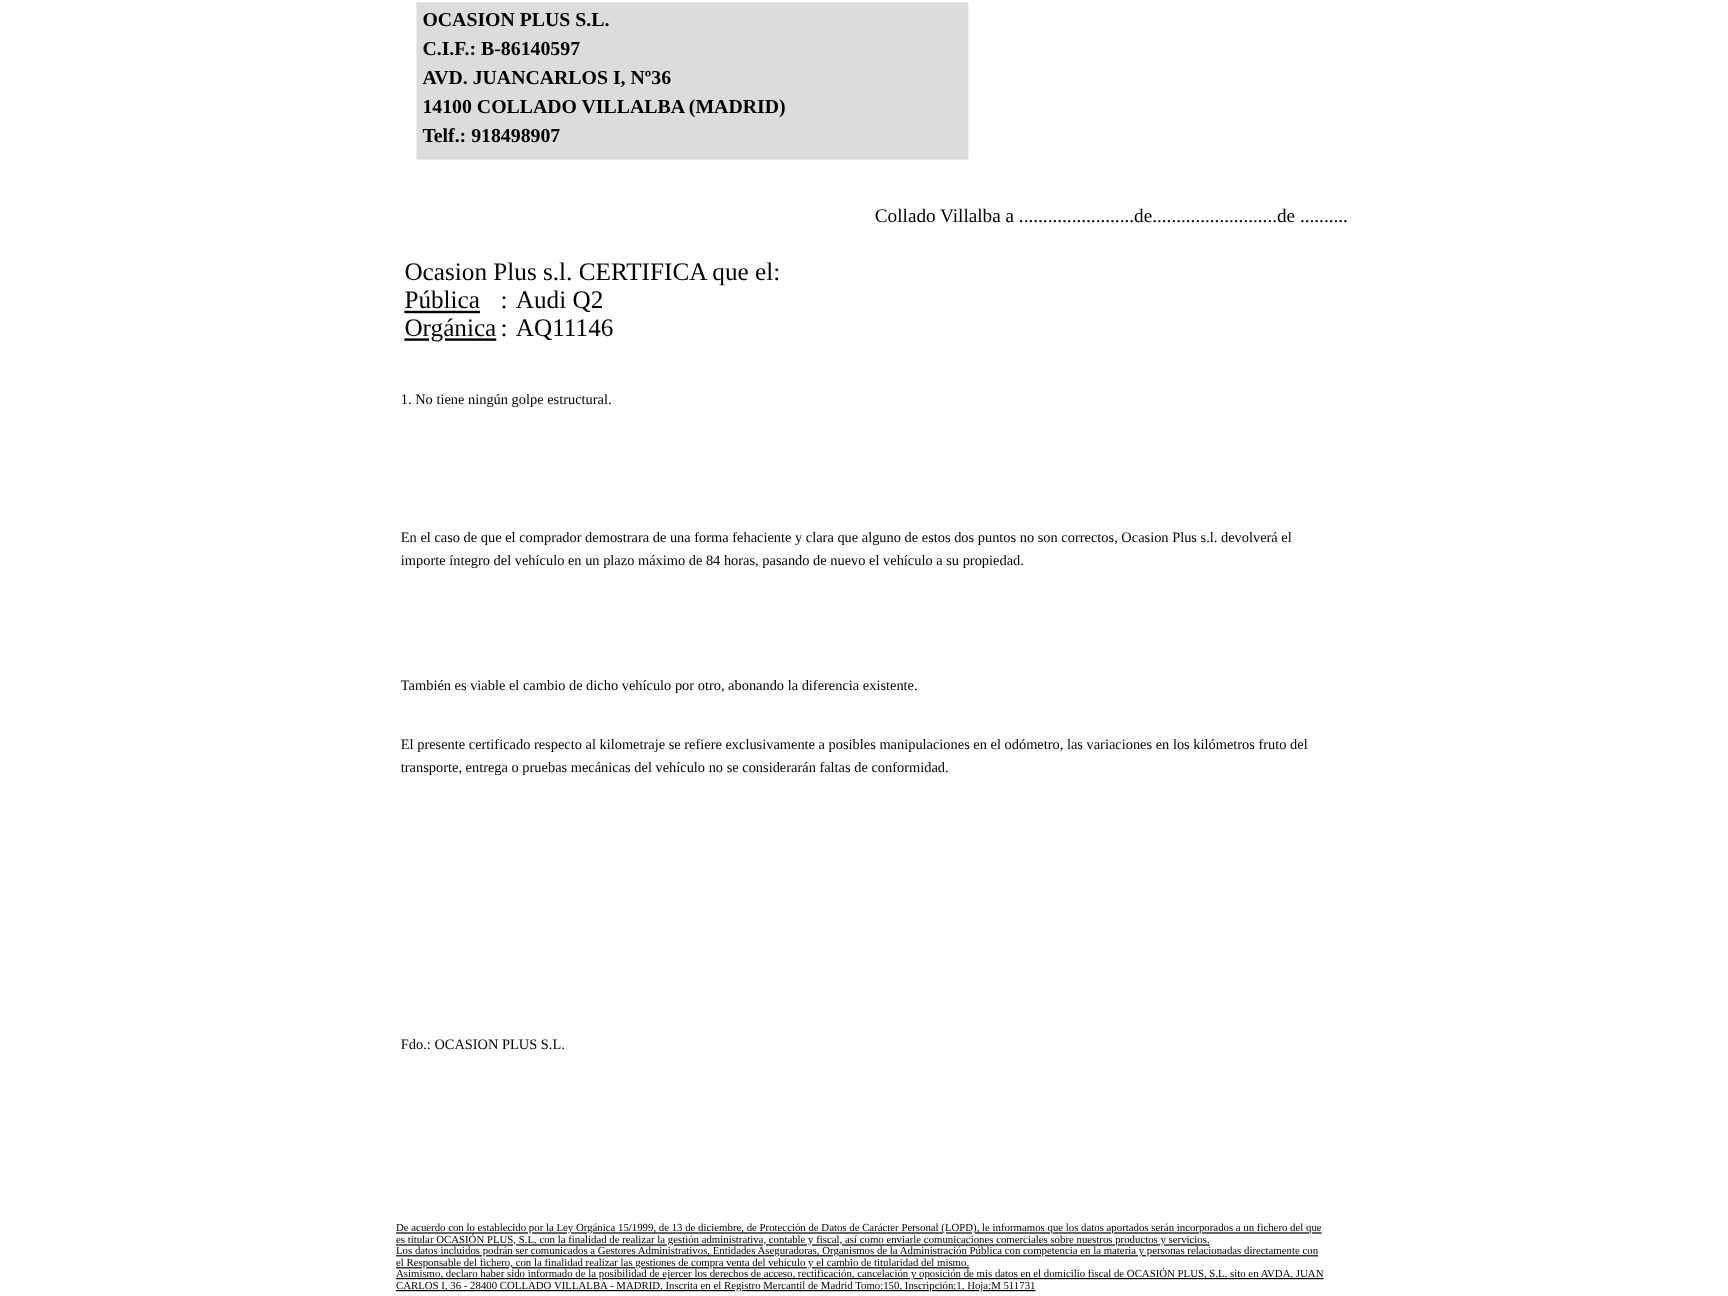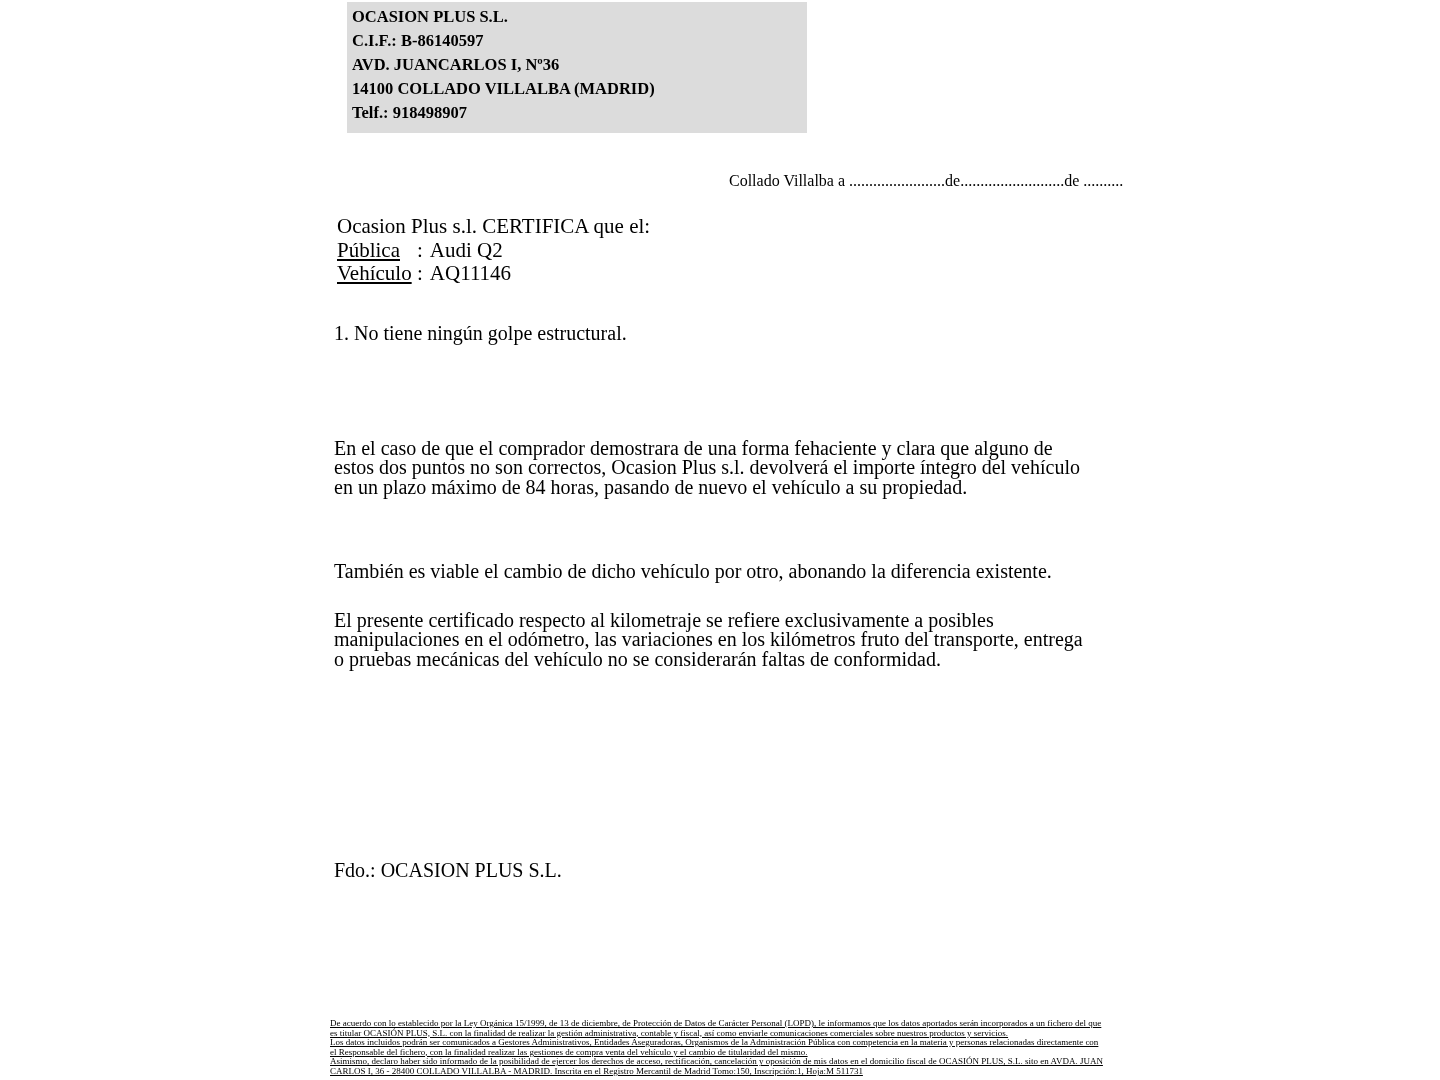--- a/index.html
+++ b/index.html
@@ -57,21 +57,21 @@
     text-decoration: underline;
     min-width: 80px;
   }
   .cert-sep {
     margin-right: 7px;
   }
   .pt, .para, .signature {
     position: absolute;
     left: 334px;
     width: 762px;
-    font-size: 20px;
+    font-size: 12px;
     line-height: 19.4px;
   }
   .pt-1 { top: 324px; }
   .pt-2 { top: 361px; }
   .para-0 { top: 439px; }
   .para-1 { top: 515px; margin-top: 47px; }
   .para-2 { top: 554px; }
   .para-3 { top: 611px; }
   .signature { top: 861px; }
   .legal {
@@ -103,21 +103,21 @@
   <div class="date-line">Collado Villalba a ........................de..........................de ..........</div>
 
   <div class="certify">
     <div class="cline">Ocasion Plus s.l. CERTIFICA que el:</div>
     <div class="frow">
       <span class="cert-label">Pública</span>
       <span class="cert-sep">:</span>
       <span>Audi Q2</span>
     </div>
     <div class="frow">
-      <span class="cert-label">Vehículo</span>
+      <span class="cert-label">Orgánica</span>
       <span class="cert-sep">:</span>
       <span>AQ11146</span>
     </div>
   </div>
 
   <div class="pt pt-1">1. No tiene ningún golpe estructural.</div>
 
   <div class="para para-0">En el caso de que el comprador demostrara de una forma fehaciente y clara que alguno de estos dos puntos no son correctos, Ocasion Plus s.l. devolverá el importe íntegro del vehículo en un plazo máximo de 84 horas, pasando de nuevo el vehículo a su propiedad.</div>
   <div class="para para-1">También es viable el cambio de dicho vehículo por otro, abonando la diferencia existente.</div>
   <div class="para para-3">El presente certificado respecto al kilometraje se refiere exclusivamente a posibles manipulaciones en el odómetro, las variaciones en los kilómetros fruto del transporte, entrega o pruebas mecánicas del vehículo no se considerarán faltas de conformidad.</div>

